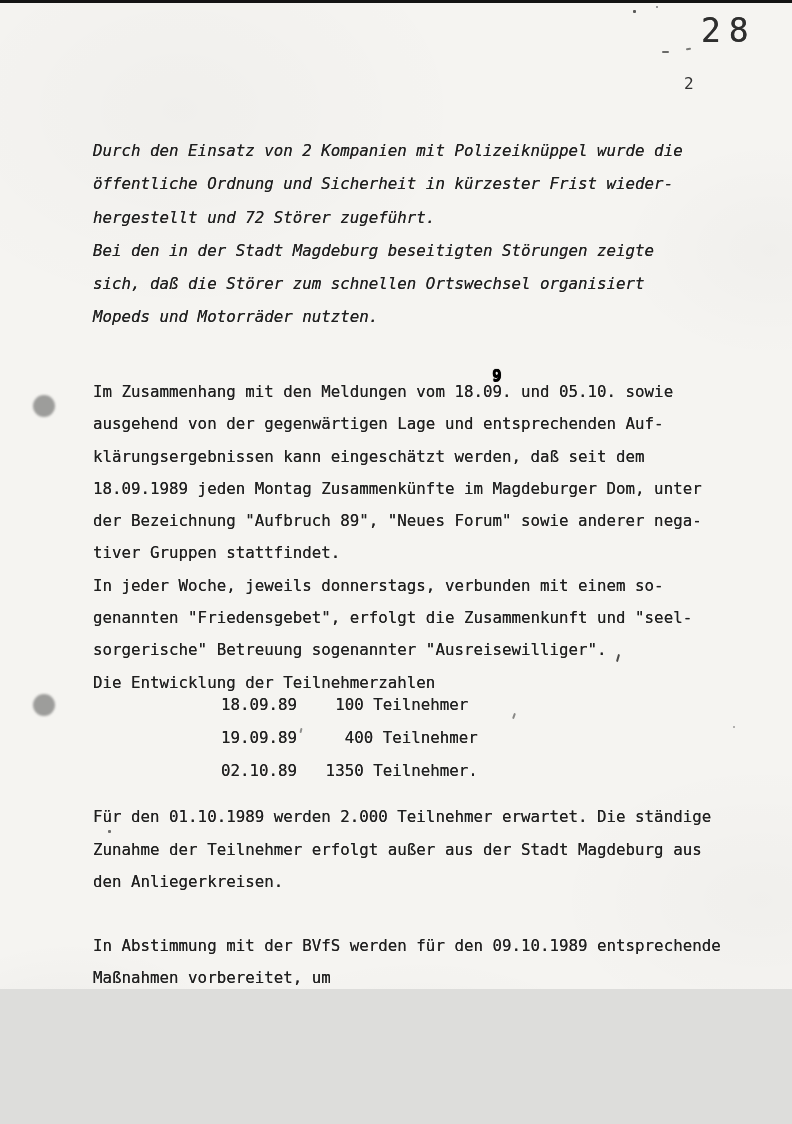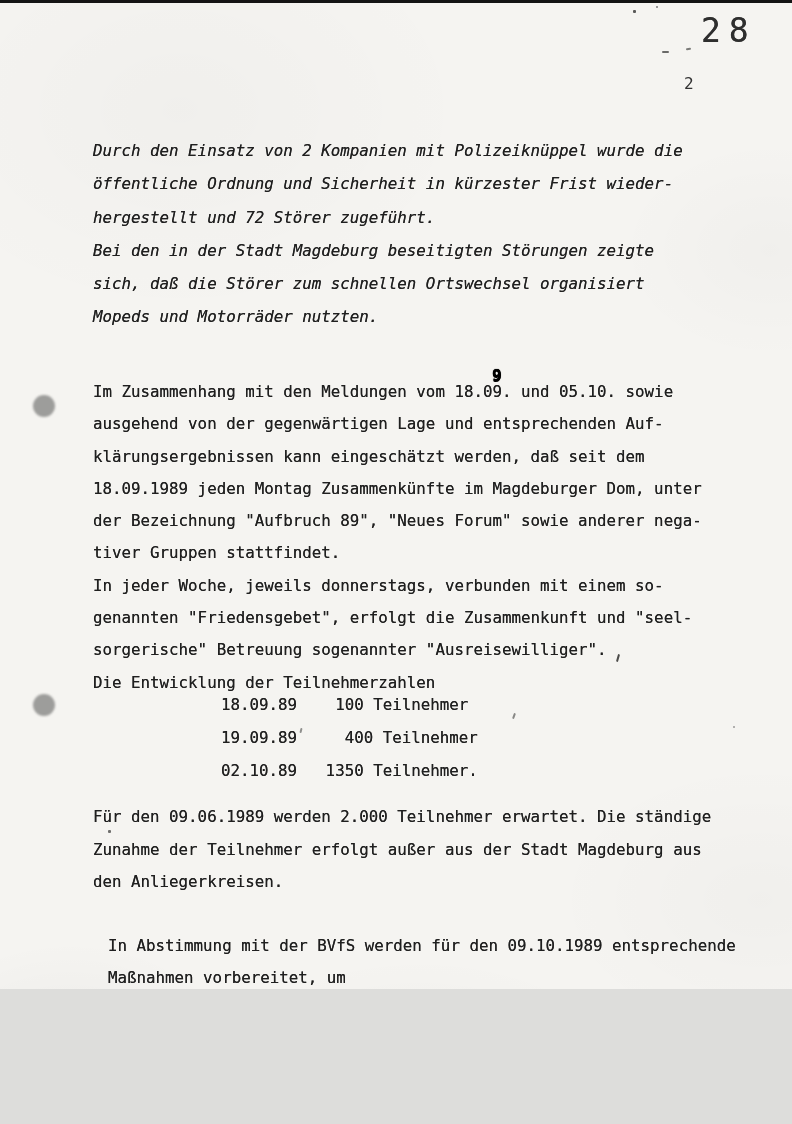--- a/index.html
+++ b/index.html
@@ -31,21 +31,21 @@
     text-shadow:0 0 0.4px rgba(25,25,25,0.85);
   }
   .para1{left:93px;top:134px;line-height:33.3px;font-style:italic;}
   .para2{left:93px;top:360px;line-height:32.3px;margin-top:16px;}
   .overstrike{
     left:492px;top:360px;line-height:32.3px;font-weight:bold;color:#000;
     text-shadow:0 0 1px #000, 0.6px 0 0 #000, 0 0.5px 0 #000;
   }
   .attendance{left:221px;top:688px;line-height:33px;}
   .para3{left:93px;top:801px;line-height:32.5px;}
-  .para4{left:108px;top:930px;line-height:31.5px;}
+  .para4{left:93px;top:930px;line-height:31.5px;}
   .corner-num{
     position:absolute;left:701px;top:11px;
     font-size:33px;letter-spacing:8px;color:#2e2e2e;
     text-shadow:0 0 0.5px rgba(40,40,40,0.8);
   }
   .page-num{
     position:absolute;left:684px;top:74px;
     font-size:16px;color:#333;
   }
   .punch{
@@ -96,21 +96,21 @@
 genannten "Friedensgebet", erfolgt die Zusammenkunft und "seel-
 sorgerische" Betreuung sogenannter "Ausreisewilliger".
 Die Entwicklung der Teilnehmerzahlen</div>
 
   <div class="txt overstrike">9</div>
 
   <div class="txt attendance">18.09.89    100 Teilnehmer
 19.09.89     400 Teilnehmer
 02.10.89   1350 Teilnehmer.</div>
 
-  <div class="txt para3">Für den 09.06.1989 werden 2.000 Teilnehmer erwartet. Die ständige
+  <div class="txt para3">Für den 01.10.1989 werden 2.000 Teilnehmer erwartet. Die ständige
 Zunahme der Teilnehmer erfolgt außer aus der Stadt Magdeburg aus
 den Anliegerkreisen.</div>
 
   <div class="txt para4">In Abstimmung mit der BVfS werden für den 09.10.1989 entsprechende
 Maßnahmen vorbereitet, um</div>
 
   <div class="sp sp1"></div>
   <div class="sp sp2"></div>
   <div class="sp sp3"></div>
   <div class="sp sp4"></div>

